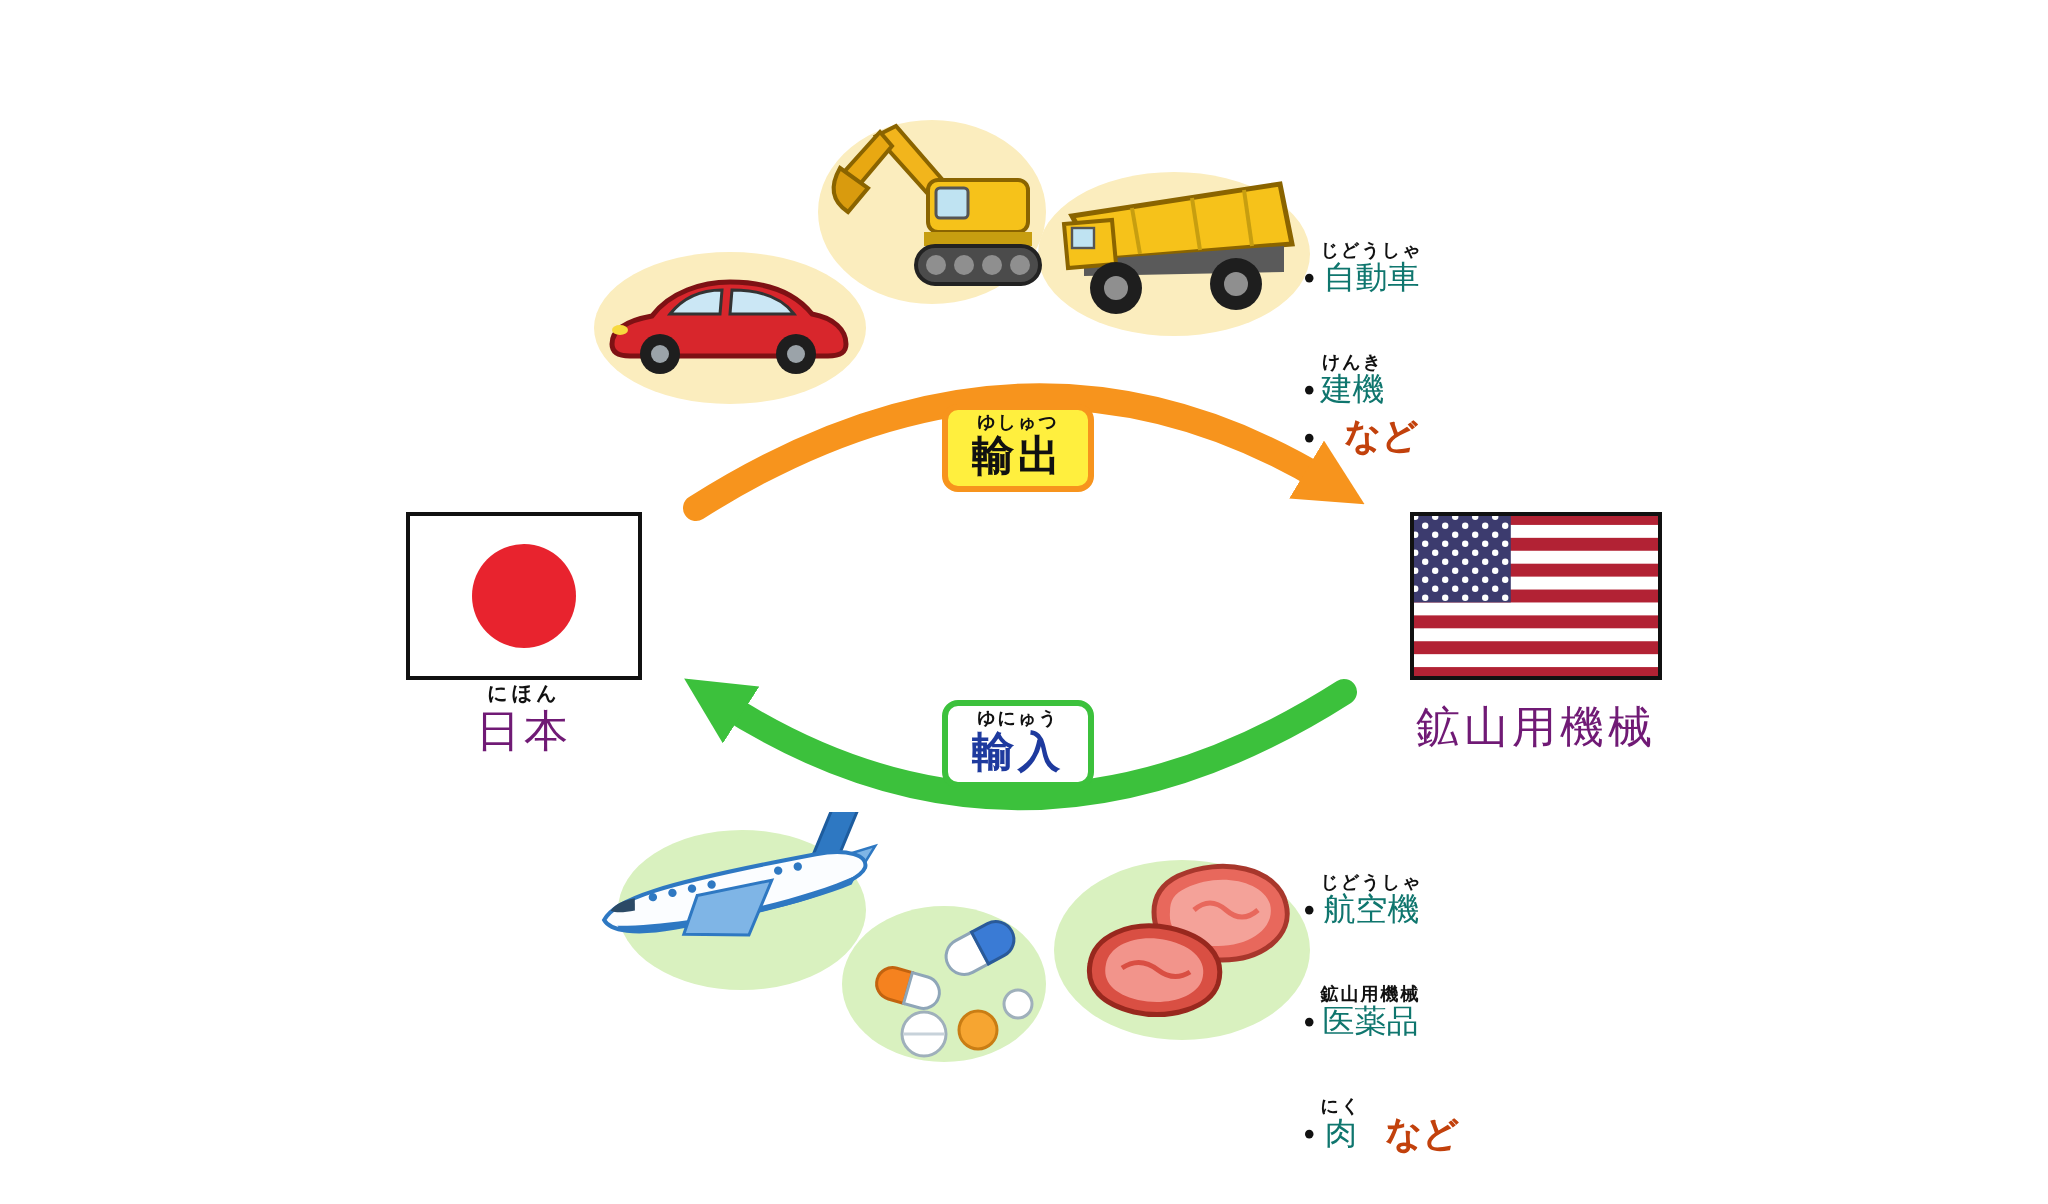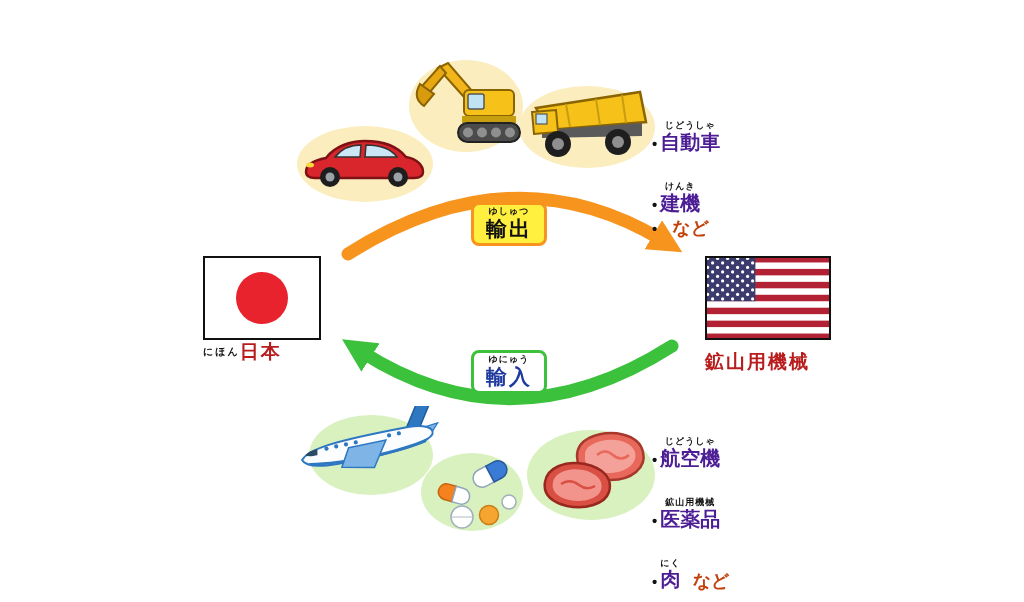--- a/index.html
+++ b/index.html
@@ -26,31 +26,31 @@
   .flow-label.export .flabel { color:#111111; }
   .flow-label.import .flabel { color:#1E3A9E; }
 
   
   .flag-jp { position:absolute; background:#fff; border:2px solid #111; }
   .jp-disc { position:absolute; left:50%; top:50%; width:52px; height:52px; margin:-26px 0 0 -26px;
              border-radius:50%; background:#E8232E; display:block; }
   .flag-us { position:absolute; }
 
   
-  .country-label { position:absolute; display:flex; flex-direction:row; align-items:center; }
+  .country-label { position:absolute; display:flex; flex-direction:column; align-items:center; }
   .country-label .furi { font-size:10px; font-weight:700; color:#111; letter-spacing:2px; line-height:1.2; }
-  .country-label .cname { font-size:19px; font-weight:700; color:#b91c1c; letter-spacing:2px; line-height:1.1; }
+  .country-label .cname { font-size:22px; font-weight:400; color:#701a75; letter-spacing:2px; line-height:1.1; }
 
   
   .goods-list { position:absolute; }
   .goods-line { display:flex; align-items:flex-end; margin-bottom:3px; }
   .goods-line .bullet { font-size:15px; font-weight:800; color:#111; line-height:1.3; margin-right:3px; }
   .rw { display:inline-flex; flex-direction:column; align-items:center;margin-top:24px; }
   .rw .furi { font-size:9px; font-weight:700; color:#111; letter-spacing:1px; line-height:1.2; }
-  .rw .base { font-size:20px; font-weight:700; color:#4c1d95; line-height:1.15; }
+  .rw .base { font-size:16px; font-weight:400; color:#0f766e; line-height:1.15; }
   .suffix { font-size:18px; font-weight:800; color:#c2410c; line-height:1.15; margin-left:12px; }
 </style>
 </head>
 <body>
 
 <div class="canvas">
 
   <div class="blob yellow" style="left:297px;top:126px;width:136px;height:76px;"></div>
   <div class="blob yellow" style="left:409px;top:60px;width:114px;height:92px;"></div>
   <div class="blob yellow" style="left:519px;top:86px;width:136px;height:82px;"></div>

